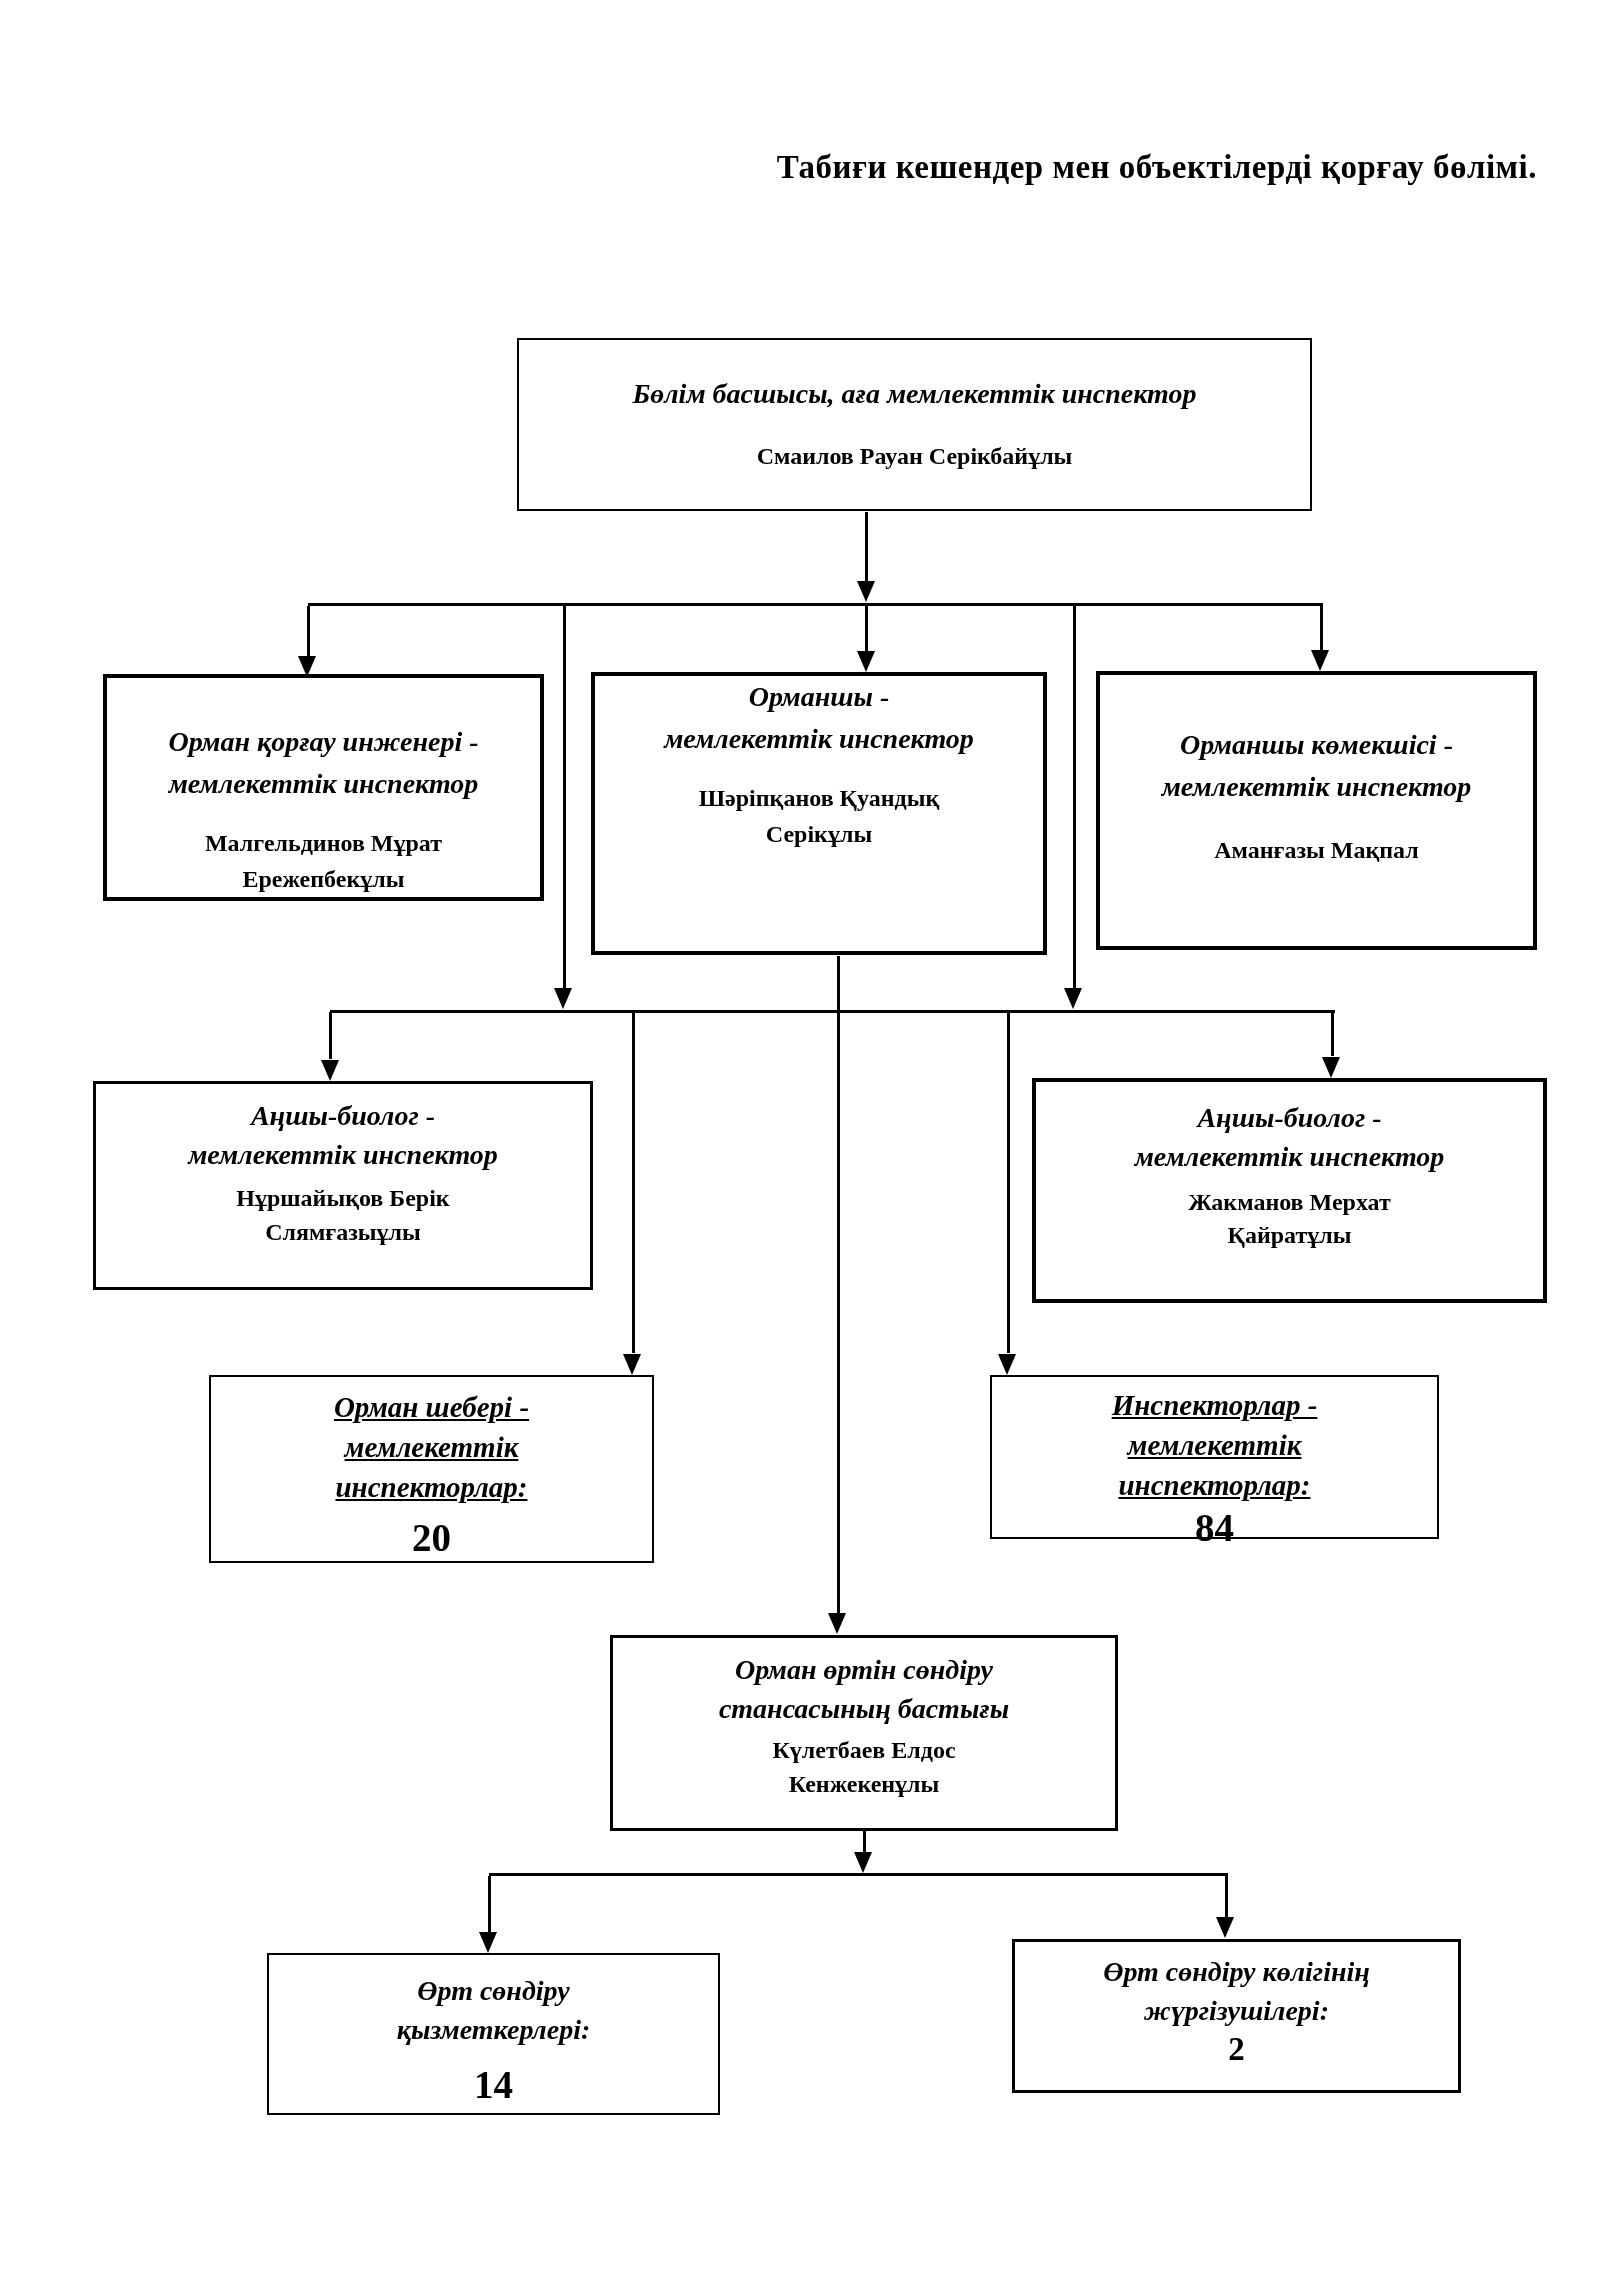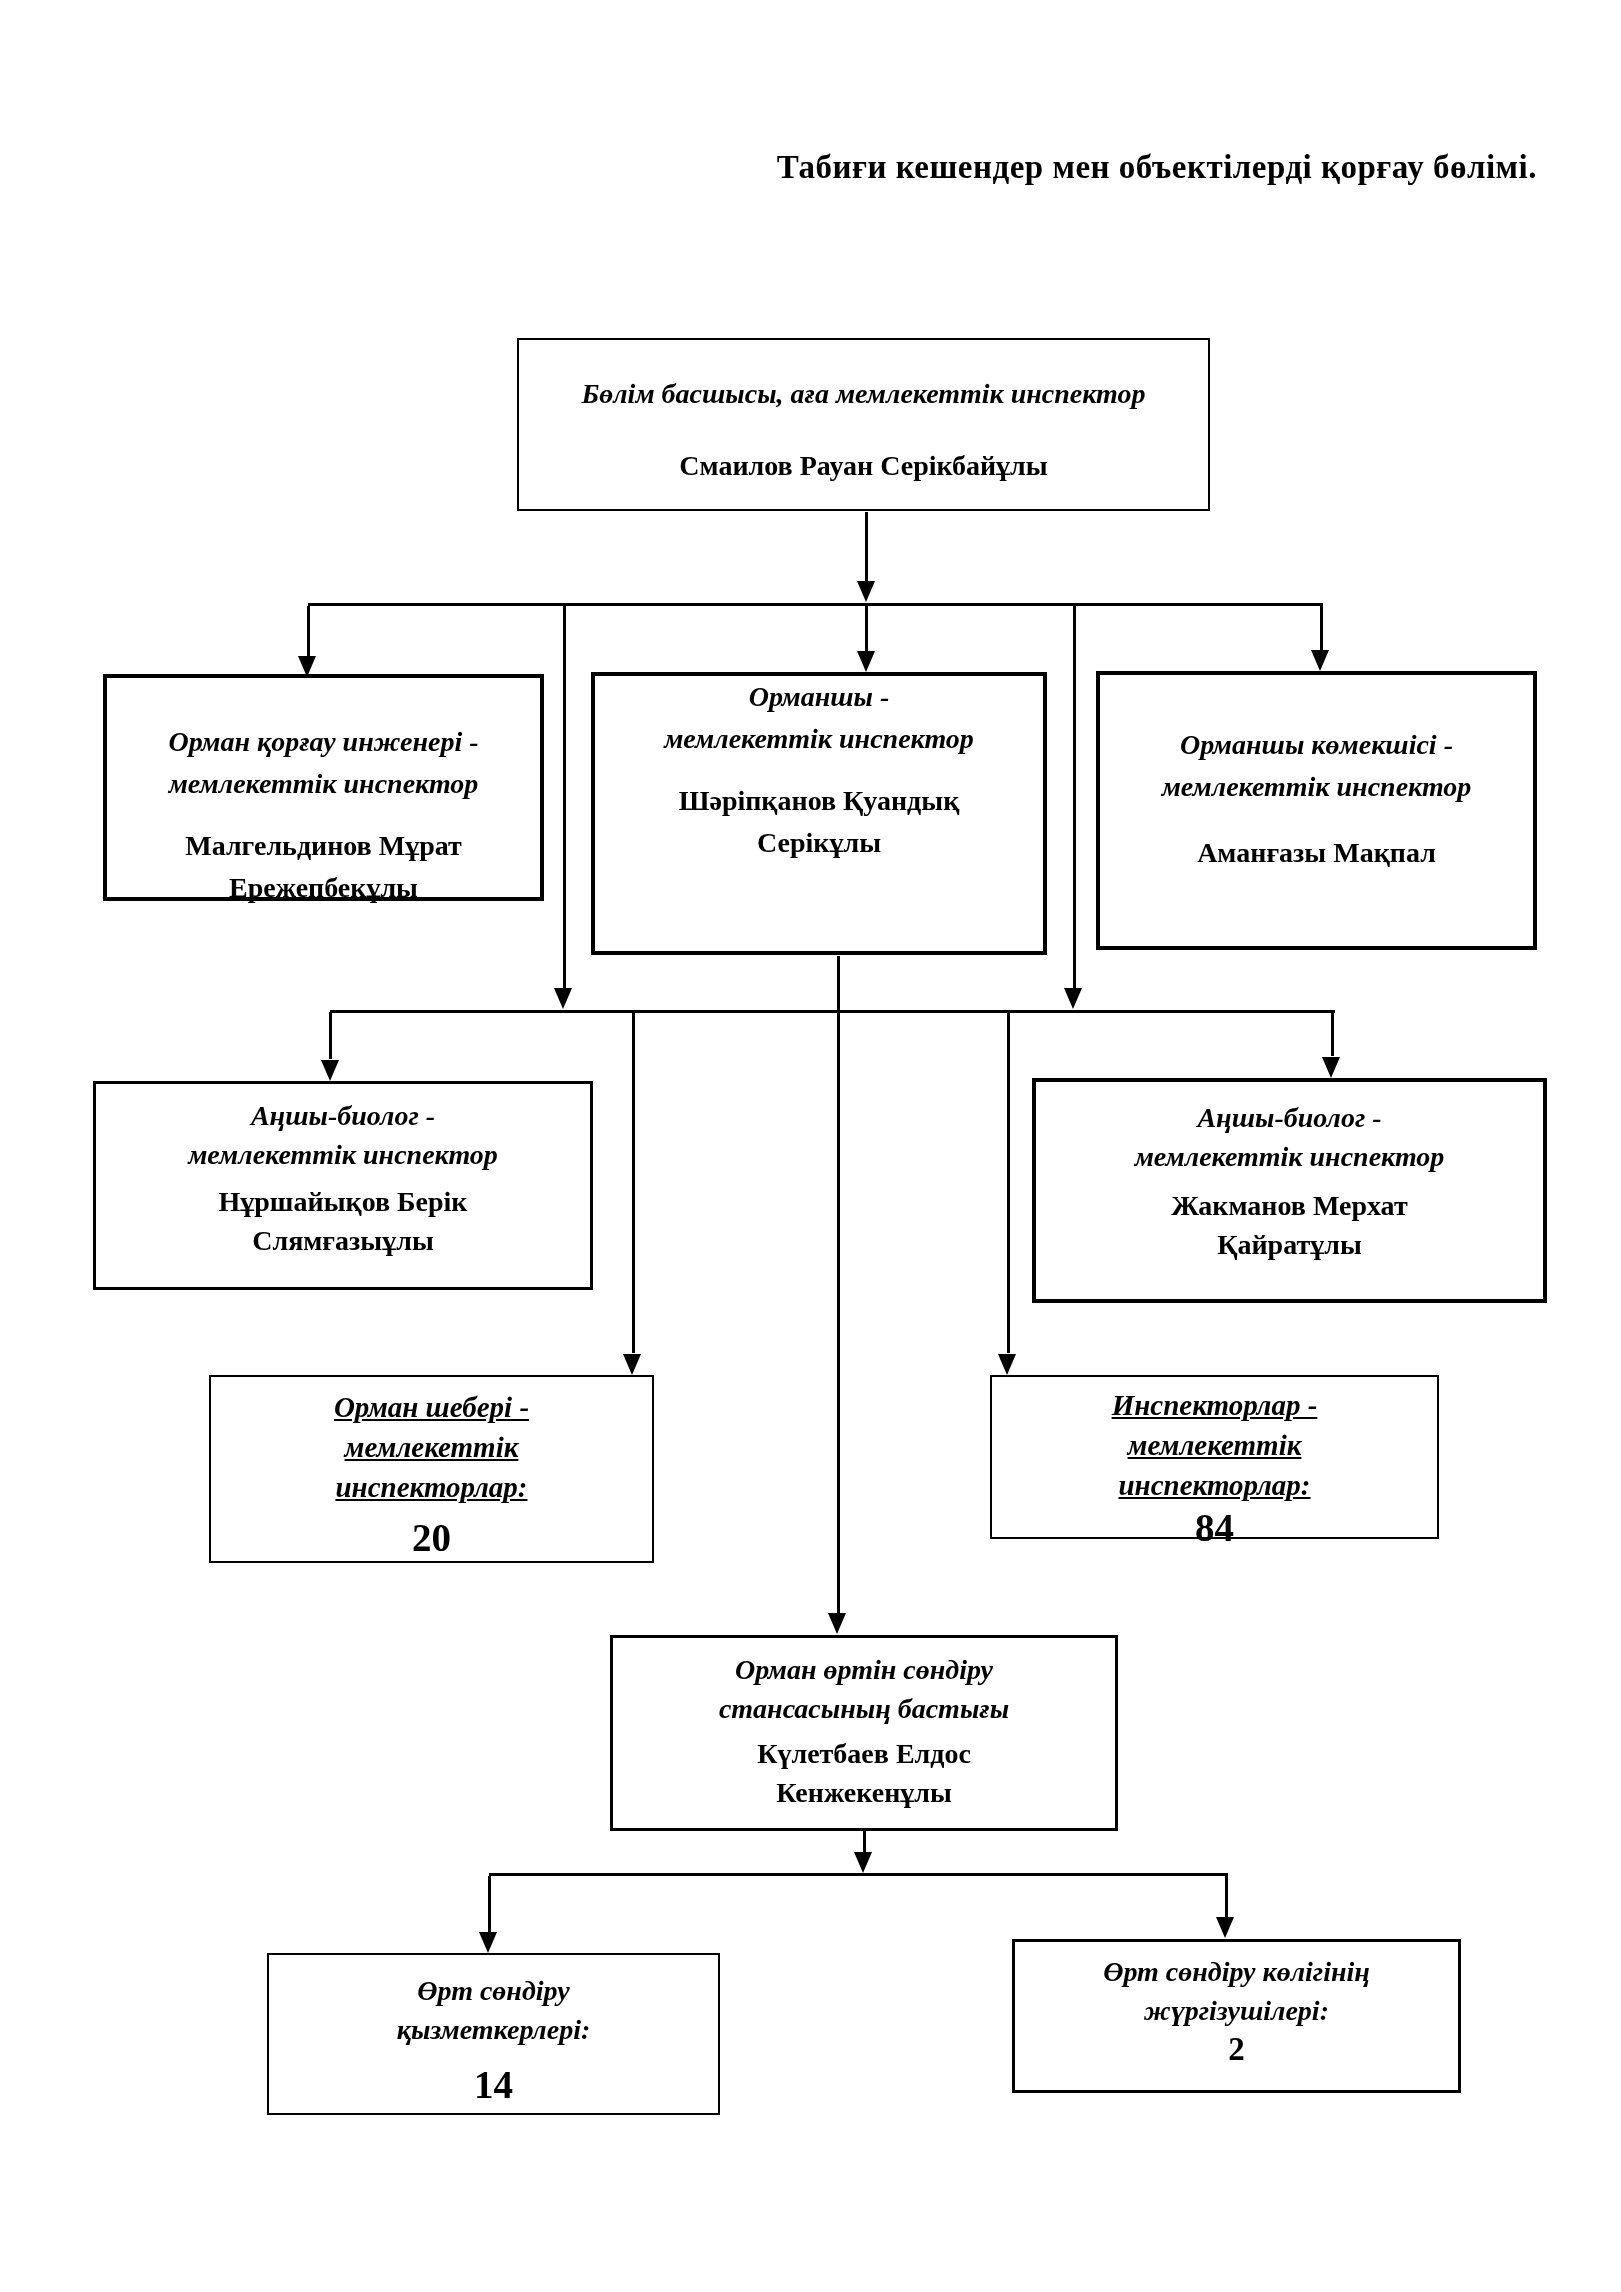--- a/index.html
+++ b/index.html
@@ -2,24 +2,24 @@
 <html><head>
 <meta charset="utf-8">
 <style>
   html,body{margin:0;padding:0;background:#ffffff;}
   body{width:1621px;height:2293px;position:relative;font-family:"Liberation Serif",serif;color:#000;overflow:hidden;}
   .page-title{position:absolute;left:253px;top:149px;width:1284px;text-align:right;
     font-size:33px;font-weight:bold;letter-spacing:0.5px;}
   .box{position:absolute;background:#fff;border:2.9px solid #000;box-sizing:border-box;
     display:flex;flex-direction:column;align-items:center;text-align:center;}
   .role{font-style:italic;font-weight:bold;font-size:28px;line-height:1.5;}
-  .name{font-weight:bold;font-size:28px;line-height:1.5;}
+  .name{font-weight:bold;font-size:24px;line-height:1.5;}
   .count{font-weight:bold;font-size:39px;line-height:1.2;}
 
-  .b-head{left:517px;top:338px;width:693px;height:173px;padding-top:33px;gap:30px;}
+  .b-head{left:517px;top:338px;width:795px;height:173px;padding-top:33px;gap:23px;}
   .b-eng{left:103px;top:674px;width:441px;height:227px;border-width:4.9px;padding-top:43px;gap:19.6px;}
   .b-ranger{left:591px;top:672px;width:456px;height:283px;border-width:4.9px;gap:19.6px;}
   .b-asst{left:1096px;top:671px;width:441px;height:279px;border-width:4.9px;padding-top:49px;gap:23.5px;}
   .b-bio1{left:93px;top:1081px;width:500px;height:209px;border-width:3.9px;padding-top:11.8px;gap:7.8px;}
   .b-bio1 .role,.b-bio2 .role{line-height:1.4;}
   .b-bio1 .name,.b-bio2 .name{line-height:1.4;}
   .b-bio2{left:1032px;top:1078px;width:515px;height:225px;border-width:4.9px;padding-top:15.7px;gap:9.8px;}
   .b-masters{left:209px;top:1375px;width:445px;height:188px;padding-top:9.8px;gap:7.8px;}
   .b-masters .role,.b-insp .role{line-height:1.38;font-size:29px;text-decoration:underline;}
   .b-insp{left:990px;top:1375px;width:449px;height:164px;padding-top:7.8px;gap:0px;}

